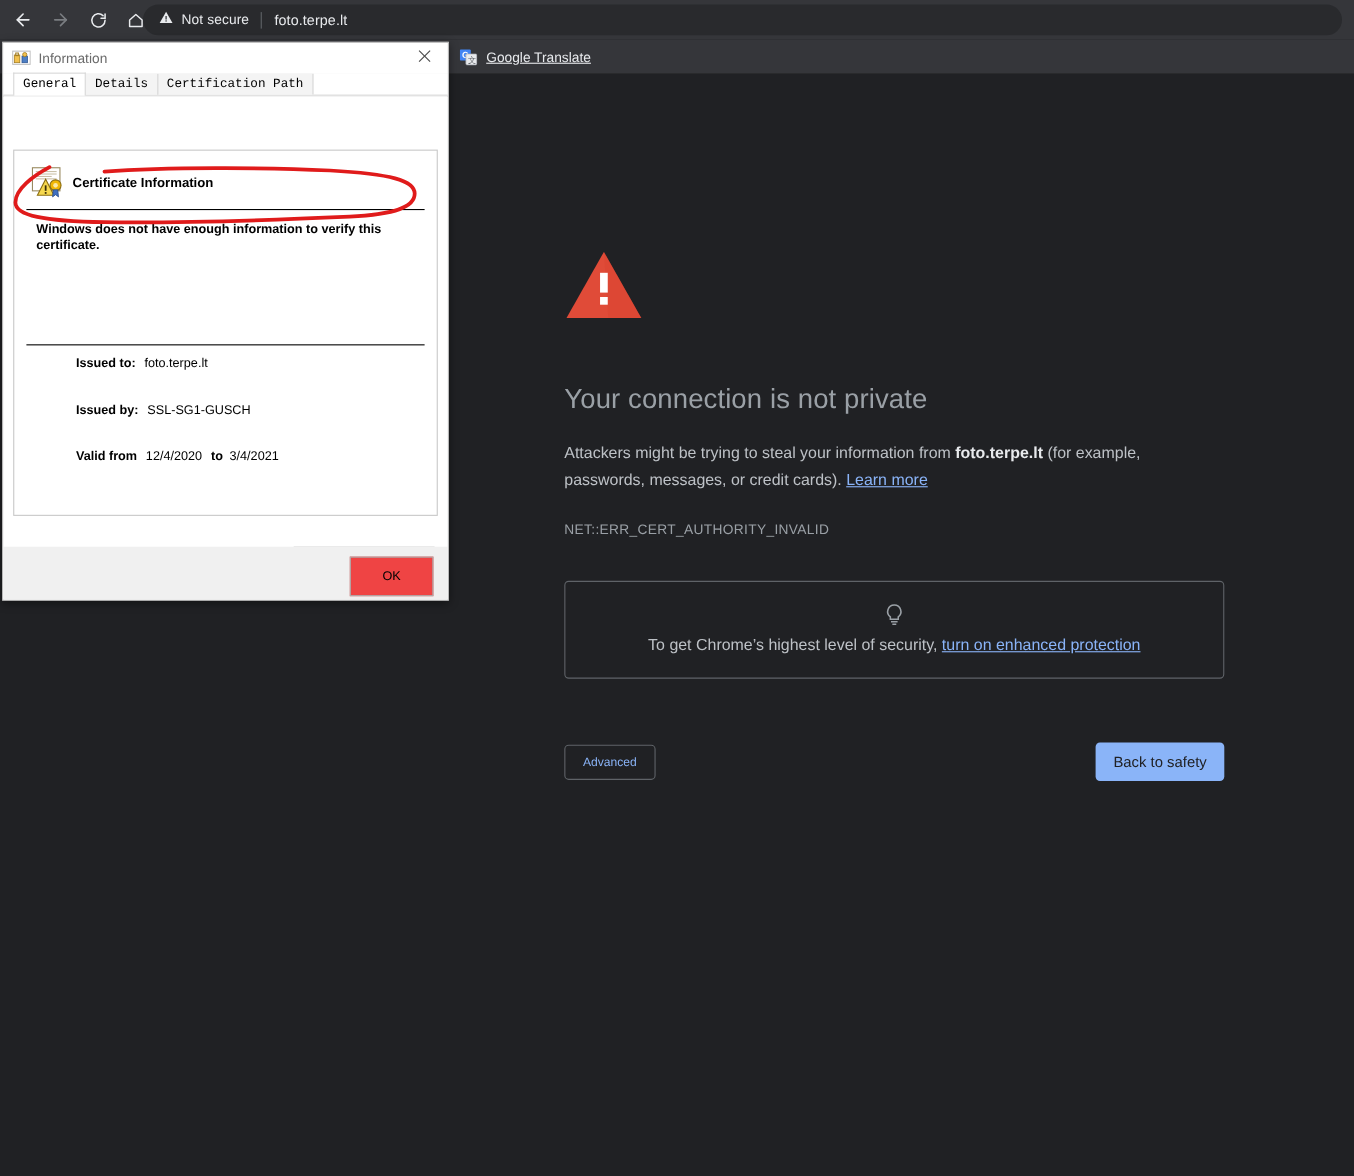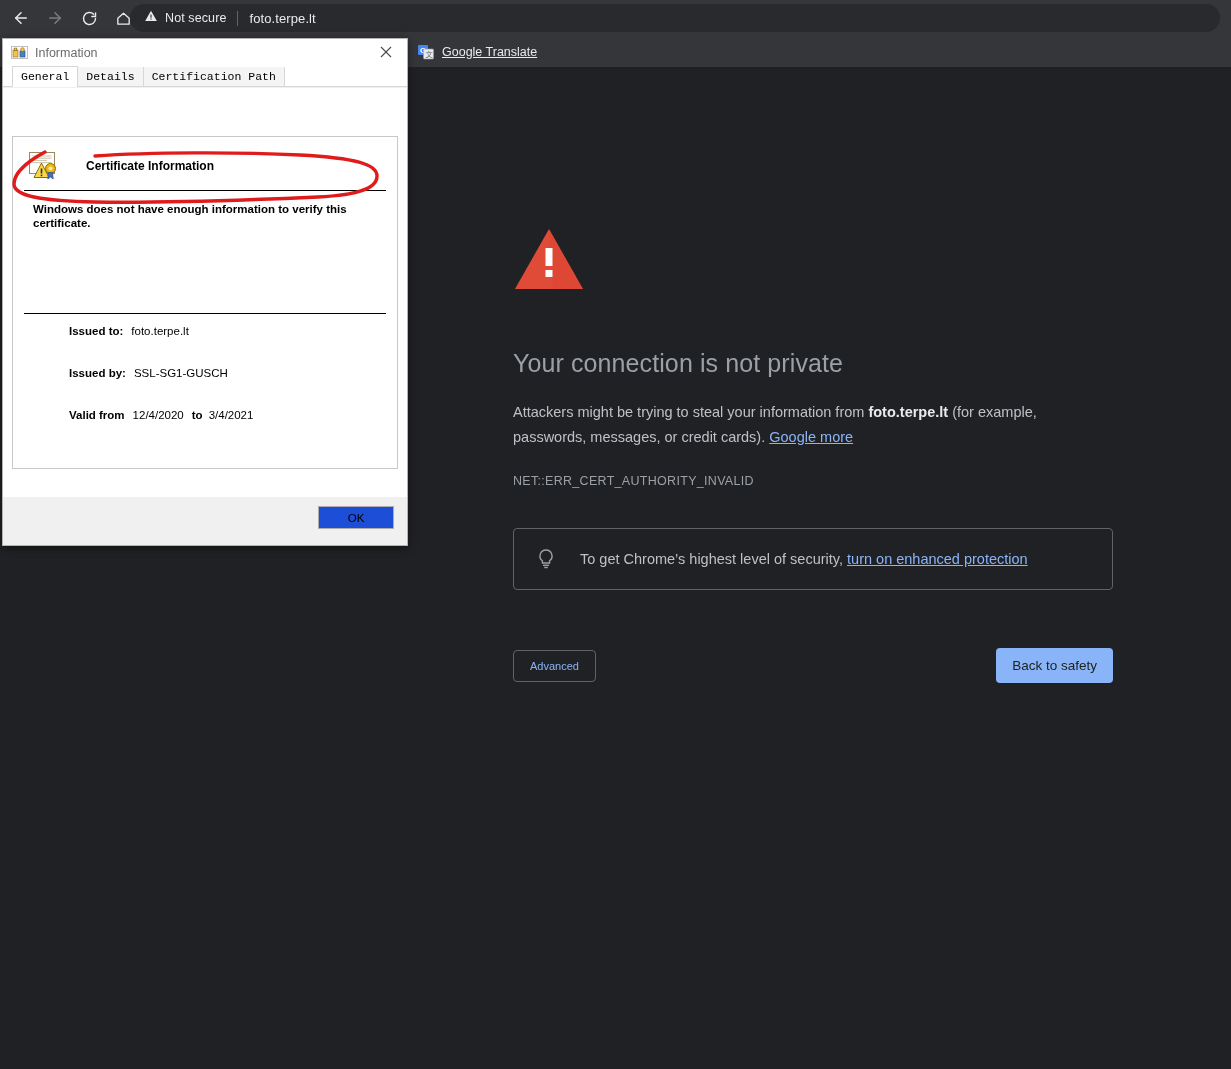--- a/index.html
+++ b/index.html
@@ -82,22 +82,22 @@
   }
   .int-para b { color: #e8eaed; font-weight: bold; }
   .int-link { color: #8ab4f8; text-decoration: underline; cursor: pointer; }
   .int-errcode {
     color: #9aa0a6; font-size: 12.5px; letter-spacing: .3px;
     margin: 0 0 40px 0;
   }
 
   .enhanced-box {
     border: 1px solid #5f6368; border-radius: 4px;
-    padding: 19px 22px; display: flex; align-items: center; gap: 24px;
-    max-width: 600px; margin-bottom: 58px;
+    padding: 19px 22px; display: flex; align-items: center; gap: 7px;
+    max-width: 600px; margin-bottom: 58px; flex-direction: column;
   }
   .bulb-icon { flex: 0 0 auto; width: 20px; height: 22px; }
   .enhanced-text { color: #bdc1c6; font-size: 14.5px; line-height: 20px; }
 
   .int-buttons {
     display: flex; justify-content: space-between; align-items: center;
     max-width: 600px;
   }
   .btn-advanced {
     background: transparent; border: 1px solid #5f6368;
@@ -159,21 +159,21 @@
     width: 404px; height: 457px;
     background: #ffffff;
   }
   .cert-panel {
     position: absolute; left: 9px; top: 48px;
     width: 386px; height: 333px;
     border: 1px solid #c8c8c8;
     background: #ffffff;
   }
   .cert-info-head {
-    display: flex; align-items: center; gap: 26px;
+    display: flex; align-items: center; gap: 6px;
     padding: 14px 0 9px 13px;
     text-align: right;
   }
   .cert-big-icon { width: 34px; height: 30px; flex: 0 0 auto; }
   .cert-info-title { font-size: 12px; font-weight: bold; color: #000; }
   .cert-rule { height: 1px; background: #000; margin: 0 11px; }
   .cert-warn-text {
     font-size: 11.5px; font-weight: bold; color: #000;
     padding: 11px 40px 0 20px; line-height: 14px;
   }
@@ -192,22 +192,22 @@
     padding: 5px 10px; cursor: pointer;
     font-family: "Liberation Sans", sans-serif;
     margin-top: 17px;
   }
   .dlg-footer {
     position: absolute; left: 0; bottom: 0;
     width: 404px; height: 48px; background: #f0f0f0;
   }
   .ok-btn {
     position: absolute; right: 13px; top: 9px;
-    width: 76px; height: 23px;
-    background: #1d4ed8; border: 1px solid #adadad;
+    width: 76px; height: 36px;
+    background: #ef4444; border: 1px solid #adadad;
     font-size: 11.5px; color: #000; cursor: pointer;
     font-family: "Liberation Sans", sans-serif;
   }
   .annot { position: absolute; left: 0; top: 0; pointer-events: none; }
 </style>
 </head>
 <body>
 
 <div class="browser-toolbar">
   <div class="nav-btn">
@@ -279,21 +279,21 @@
         <path d="M36 2 70 62H2Z" fill="#e04b38"></path>
         <path d="M36 2 70 62H40Z" fill="#d8432f" opacity=".35"></path>
         <rect x="32.5" y="21" width="7" height="18" fill="#ffffff"></rect>
         <rect x="32.5" y="43" width="7" height="7" fill="#ffffff"></rect>
       </svg>
     </div>
 
     <h1 class="int-title">Your connection is not private</h1>
 
     <p class="int-para">
-      <span>Attackers might be trying to steal your information from </span><b>foto.terpe.lt</b><span> (for example, passwords, messages, or credit cards). </span><a class="int-link">Google more</a>
+      <span>Attackers might be trying to steal your information from </span><b>foto.terpe.lt</b><span> (for example, passwords, messages, or credit cards). </span><a class="int-link">Learn more</a>
     </p>
 
     <p class="int-errcode">NET::ERR_CERT_AUTHORITY_INVALID</p>
 
     <div class="enhanced-box">
       <span class="bulb-icon">
         <svg width="20" height="22" viewBox="0 0 20 22" fill="none" stroke="#9aa0a6" stroke-width="1.4">
           <path d="M10 2a6 6 0 0 0-3.6 10.8V15h7.2v-2.2A6 6 0 0 0 10 2z"></path>
           <line x1="7" y1="17.3" x2="13" y2="17.3"></line>
           <line x1="8.2" y1="19.5" x2="11.8" y2="19.5"></line>

